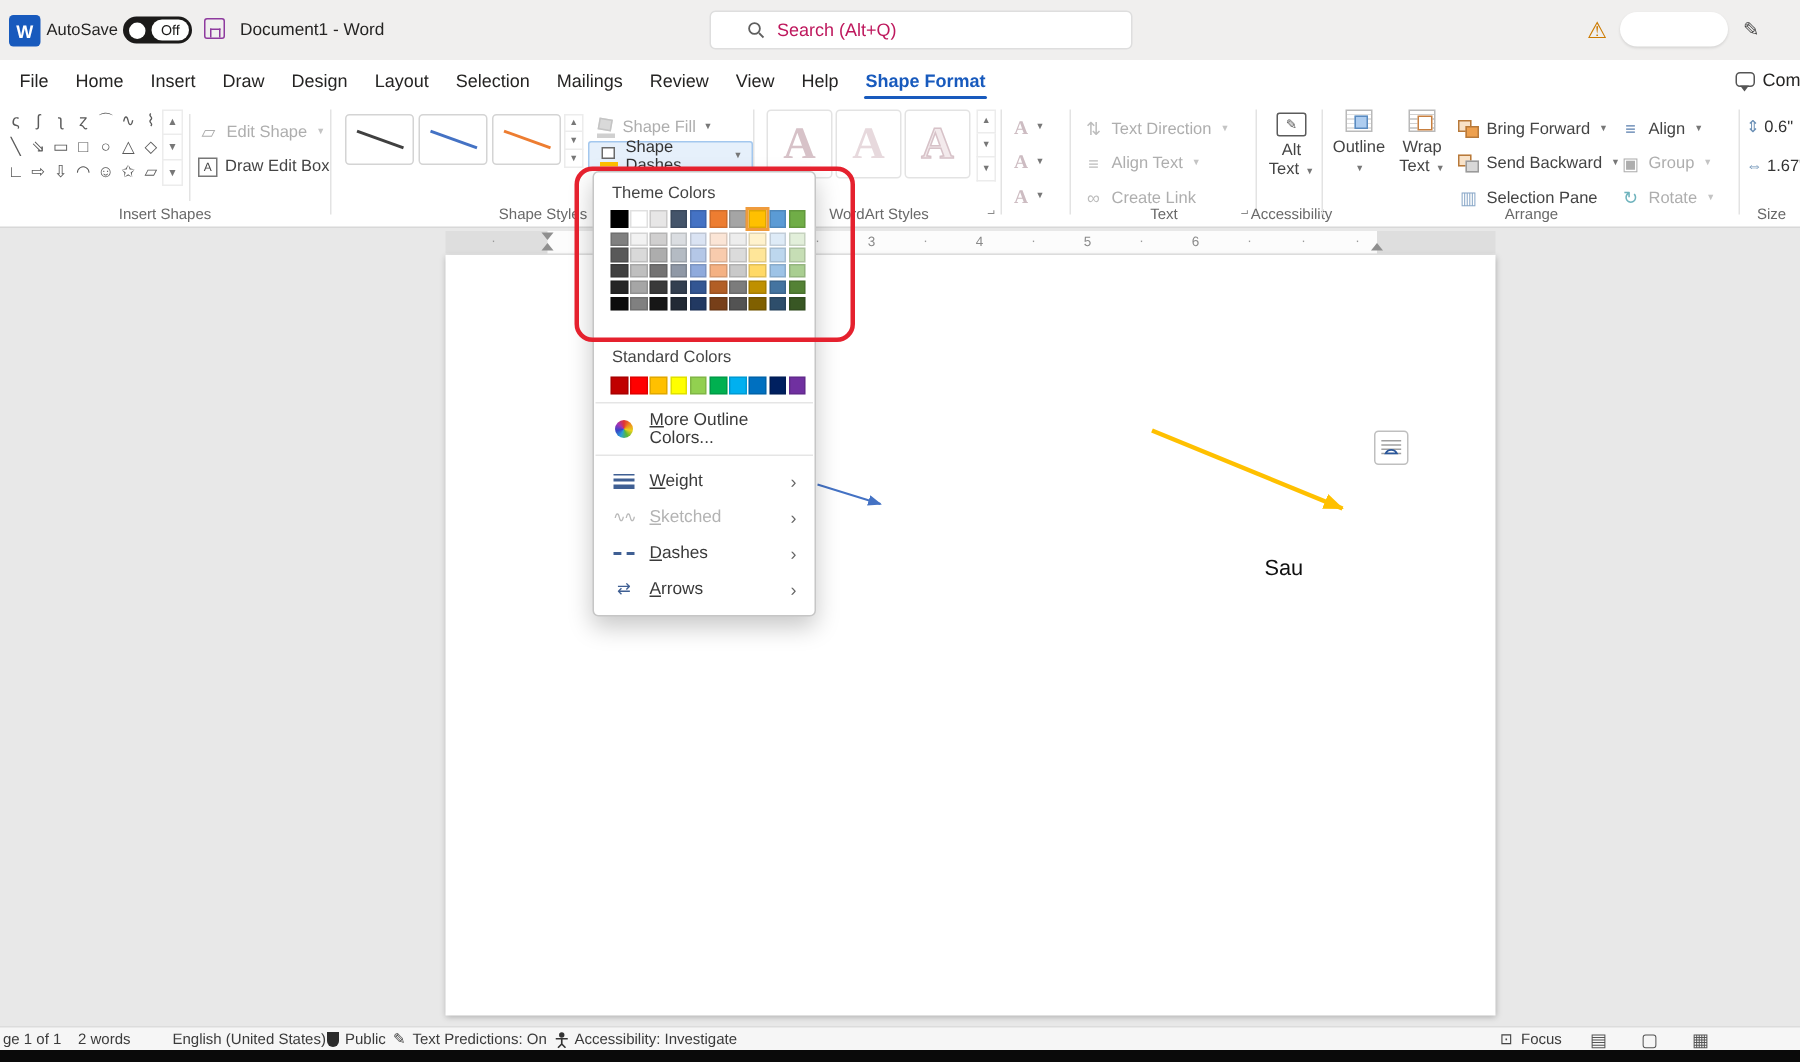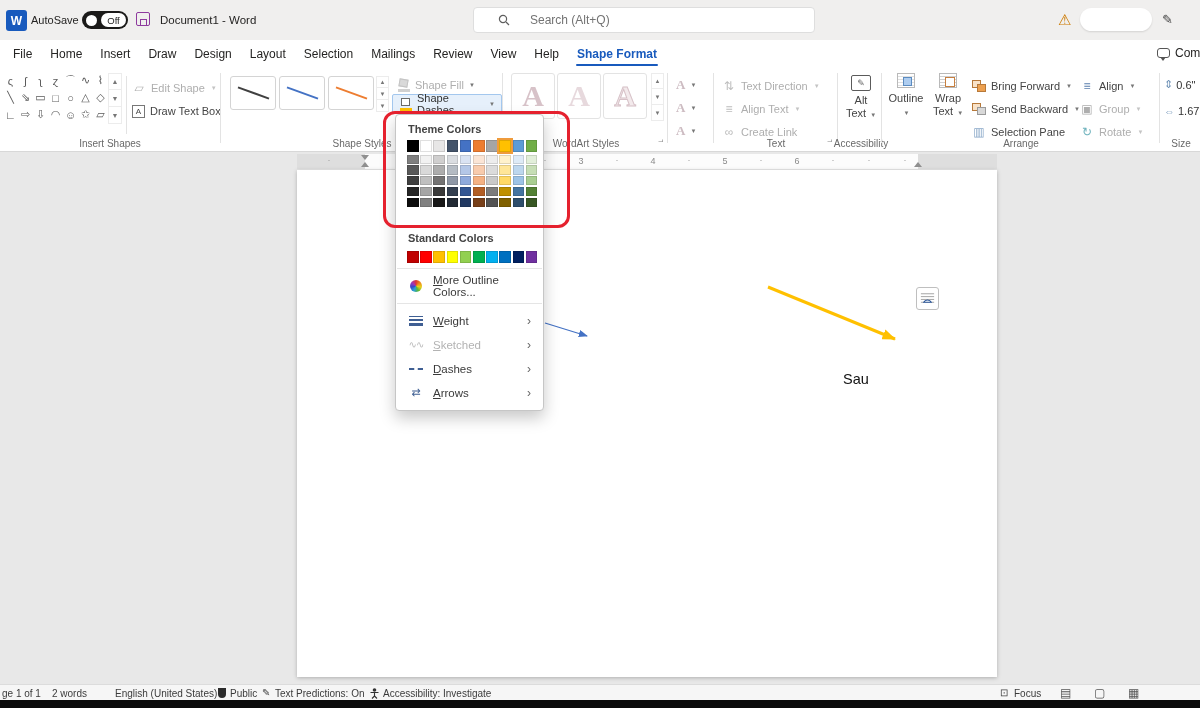--- a/index.html
+++ b/index.html
@@ -7,21 +7,21 @@
 
 .titlebar{position:absolute;left:0;top:0;width:1200px;height:40px;background:#f0efee}
 .word-icon{position:absolute;left:6px;top:10px;width:21px;height:21px;background:#185abd;color:#fff;border-radius:3px;font-size:12px;font-weight:bold;display:flex;align-items:center;justify-content:center}
 .autosave-label{position:absolute;left:31px;top:14px;font-size:11px;color:#252423}
 .toggle{position:absolute;left:82px;top:11px;width:46px;height:18px;background:#1b1a19;border-radius:9px;display:flex;align-items:center}
 .toggle .knob{width:11px;height:11px;border-radius:50%;background:#fff;margin-left:4px;flex:none}
 .toggle .state{flex:1;background:#fff;border-radius:8px;margin:2px 2px 2px 4px;height:14px;font-size:9.5px;display:flex;align-items:center;justify-content:center;color:#1b1a19}
 .save-icon{position:absolute;left:136px;top:12px;width:14px;height:14px;border:1.5px solid #8e3a9e;border-radius:2px}
 .save-icon::after{content:"";position:absolute;left:3px;bottom:0;width:5px;height:5px;border:1.5px solid #8e3a9e;border-bottom:none}
 .doc-title{position:absolute;left:160px;top:14px;font-size:11.5px;color:#252423}
-.search-box{position:absolute;left:473px;top:7px;width:342px;height:26px;background:#fff;border:1px solid #dedede;border-radius:4px;display:flex;align-items:center;gap:20px;padding-left:24px;font-size:12px;color:#737373}
+.search-box{position:absolute;left:473px;top:7px;width:282px;height:26px;background:#fff;border:1px solid #dedede;border-radius:4px;display:flex;align-items:center;gap:8px;padding-left:24px;font-size:12px;color:#be185d}
 .warning-icon{position:absolute;left:1058px;top:11px;font-size:15px;color:#cc7a00}
 .account-blob{position:absolute;left:1080px;top:8px;width:72px;height:23px;background:#fff;border-radius:12px;box-shadow:0 1px 2px rgba(0,0,0,.12)}
 .pen-icon{position:absolute;left:1162px;top:12px;font-size:13px;color:#444}
 
 .tabsbar{position:absolute;left:0;top:40px;width:1200px;height:28px;background:#fff;display:flex;align-items:stretch;padding-left:4px}
 .tab{padding:7px 9px 0 9px;font-size:12px;color:#252423;position:relative;white-space:nowrap}
 .tab.active{color:#185abd;font-weight:bold}
 .tab.active::after{content:"";position:absolute;left:8px;right:8px;bottom:2px;height:2.5px;background:#185abd;border-radius:2px}
 .comments-btn{position:absolute;left:1157px;top:46px;display:flex;align-items:center;gap:5px;font-size:12px;color:#252423}
 .bubble-ic{width:13px;height:10px;border:1.3px solid #555;border-radius:3px;position:relative}
@@ -79,21 +79,21 @@
 .ico-layers i{position:absolute;width:9px;height:8px;border:1px solid #b7793a;display:block}
 .ico-layers .back{left:0;top:0;background:#f8e2c8}
 .ico-layers .front{right:0;bottom:0;background:#eda04f}
 .ico-layers.bw .front{background:#d8d8d8;border-color:#9a9a9a}
 .glyph-ic{font-size:12px;width:14px;text-align:center;flex:none}
 
 .size-row{position:absolute;display:flex;align-items:center;gap:3px;font-size:11px;color:#333}
 .size-ic{color:#6a8fb5;font-size:11px}
 
 .outline-menu{position:absolute;left:395px;top:114px;width:149px;background:#fff;border:1px solid #c6c6c6;border-radius:4px;box-shadow:0 7px 16px rgba(0,0,0,.22);z-index:60;padding:7px 0 5px;font-size:11.5px;color:#3a3a3a}
-.menu-section-label{font-weight:bold;font-size:11px;color:#444;padding:1px 12px 5px}
+.menu-section-label{font-weight:normal;font-size:11px;color:#444;padding:1px 12px 5px}
 .sw-grid{padding:0 11px}
 .sw-row{display:flex;gap:1.6px}
 .sw-row.main{margin-bottom:3px}
 .sw-row.vrow{margin-top:1.6px}
 .sw-row.std{margin-top:2px}
 .sw{width:11.6px;height:11.6px;border:1px solid rgba(0,0,0,.12);flex:none}
 .sw.var{height:9.2px}
 .sw.selected{outline:2px solid #ef9b3c;outline-offset:0px}
 .menu-sep{height:1px;background:#e5e5e5;margin:5px 1px}
 .menu-item{display:flex;align-items:center;height:24px;padding:0 12px;gap:9px}
@@ -215,21 +215,21 @@
         <span>▼</span>
       </div>
     <div class="divider" style="left:126px;top:8px;height:58px"></div>
     <div class="rrow grayed" style="left:132px;top:10px">
       <span class="glyph-ic">▱</span>
       <span>Edit Shape</span>
         <span class="caret">▼</span>
     </div>
     <div class="rrow" style="left:132px;top:33px">
       <span style="width:13px;height:13px;border:1px solid #777;font-size:8px;display:flex;align-items:center;justify-content:center;flex:none">A</span>
-      <span>Draw Text Box</span>
+      <span>Draw Edit Box</span>
     </div>
     <div class="grp-label">Insert Shapes</div>
   </div>
   <div class="divider" style="left:220px"></div>
 
   <div class="grp" style="left:222px;width:280px">
     <div class="gallery">
         <div class="gal-cell">
           <div class="gal-line" style="background: rgb(64, 64, 64);"></div>
         </div>

